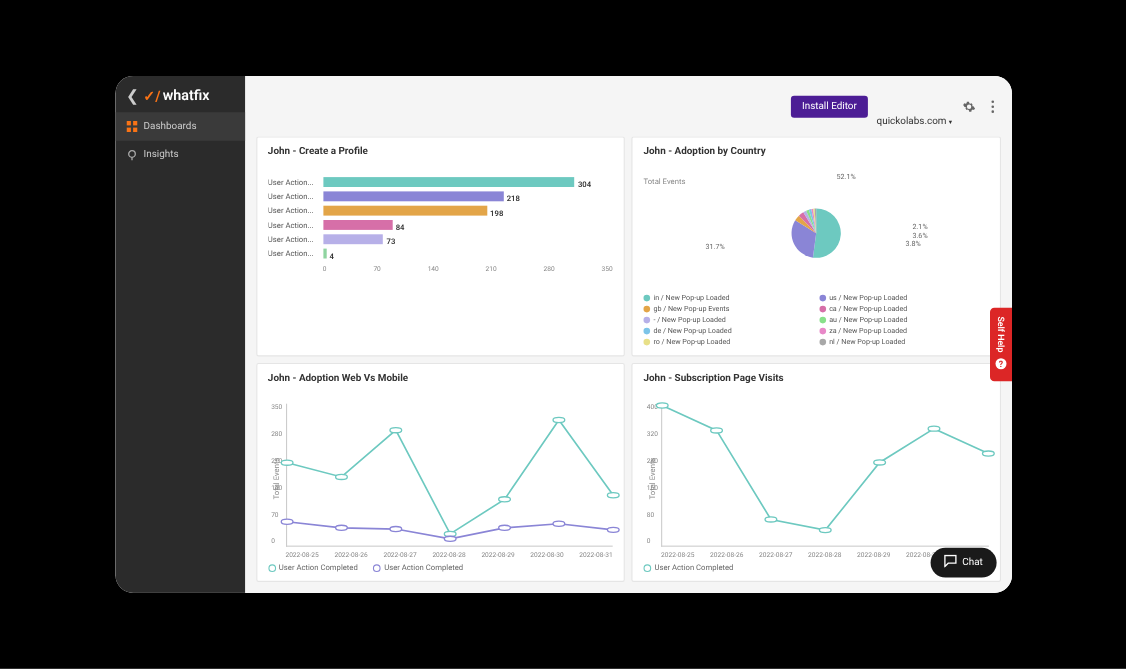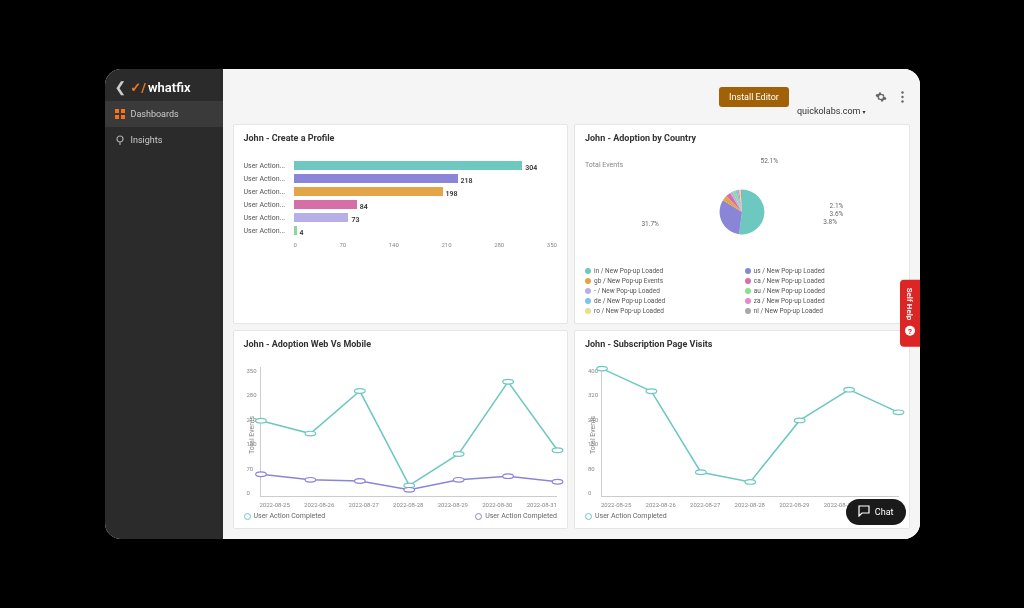--- a/index.html
+++ b/index.html
@@ -10,21 +10,21 @@
   .back-arrow { font-size: 14px; color: #ccc; cursor: pointer; }
   .logo { display: flex; align-items: center; gap: 2px; }
   .logo-text { font-size: 13px; font-weight: 600; color: #fff; }
   .logo-mark { font-size: 13px; font-weight: 700; color: #f97316; }
   .sb-title { font-size: 13px; font-weight: 700; padding: 6px 10px 10px 10px; color: #fff; }
   .sb-item { display: flex; align-items: center; gap: 6px; padding: 8px 10px; font-size: 9px; color: #ccc; cursor: pointer; }
   .sb-item.active { background: #3a3a3a; }
   .sb-icon { width: 10px; height: 10px; display: inline-flex; align-items: center; justify-content: center; }
   .main { flex: 1; background: #f5f5f5; display: flex; flex-direction: column; overflow: hidden; }
   .topbar { display: flex; align-items: center; justify-content: flex-end; padding: 8px 10px; gap: 8px; }
-  .install-btn { background: #a16207; color: #fff; border: none; padding: 5px 10px; font-size: 9px; border-radius: 3px; cursor: pointer; text-align: center; }
+  .install-btn { background: #4c1d95; color: #fff; border: none; padding: 5px 10px; font-size: 9px; border-radius: 3px; cursor: pointer; text-align: center; }
   .domain-sel { font-size: 9px; color: #333; cursor: pointer; display: flex; align-items: center; gap: 2px; margin-top: 29px; }
   .top-icon { width: 14px; height: 14px; color: #555; cursor: pointer; display: flex; align-items: center; justify-content: center; }
   .filters-row { display: flex; gap: 6px; padding: 0 10px 6px 10px; }
   .seg-group { display: flex; border: 1px solid #d0d0d0; border-radius: 3px; overflow: hidden; }
   .seg { font-size: 9px; padding: 5px 7px; cursor: pointer; background: #fff; color: #3b82f6; border-right: 1px solid #d0d0d0; }
   .seg:last-child { border-right: none; }
   .seg.active { background: #3b82f6; color: #fff; }
   .cal-btn { display: flex; align-items: center; justify-content: center; padding: 0 6px; color: #3b82f6; cursor: pointer; }
   .filter-btn { display: flex; align-items: center; gap: 4px; font-size: 9px; padding: 5px 9px; border: 1px solid #d0d0d0; border-radius: 3px; background: #fff; cursor: pointer; }
   .grid { flex: 1; display: grid; grid-template-columns: 1fr 1fr; grid-template-rows: 1fr 1fr; gap: 6px; padding: 0 10px 10px 10px; overflow: hidden; }
@@ -49,21 +49,21 @@
   .legend-grid { display: grid; grid-template-columns: 1fr 1fr; gap: 2px 6px; font-size: 6.5px; margin-top: 4px; }
   .leg-item { display: flex; align-items: center; gap: 3px; color: #555; }
   .leg-dot { width: 6px; height: 6px; border-radius: 50%; flex-shrink: 0; }
   
   .line-wrap { flex: 1; display: flex; flex-direction: column; }
   .line-plot { flex: 1; position: relative; border-left: 1px solid #ccc; border-bottom: 1px solid #ccc; margin-left: 16px; margin-bottom: 2px; }
   .y-label { position: absolute; font-size: 7px; color: #888; left: -28px; top: 50%; transform: rotate(-90deg); transform-origin: center; }
   .y-ticks { position: absolute; left: -14px; top: 0; bottom: 0; display: flex; flex-direction: column-reverse; justify-content: space-between; font-size: 6px; color: #888; }
   .x-ticks { display: flex; justify-content: space-between; font-size: 6px; color: #888; margin-left: 16px; margin-top: 2px; }
   .line-svg { position: absolute; top: 0; left: 0; width: 100%; height: 100%; overflow: visible; }
-  .line-legend { display: flex; justify-content: space-between; gap: 14px; font-size: 7px; color: #666; margin-top: 4px; }
+  .line-legend { display: flex; justify-content: flex-start; gap: 14px; font-size: 7px; color: #666; margin-top: 4px; }
   .line-leg-item { display: flex; align-items: center; gap: 3px; }
   .leg-circ { width: 7px; height: 7px; border-radius: 50%; border: 1.5px solid; }
   
   .self-help { position: absolute; right: 0; top: 52%; transform: translateY(-50%); background: #dc2626; color: #fff; padding: 8px 4px; border-radius: 4px 0 0 4px; writing-mode: vertical-rl; font-size: 8px; font-weight: 600; cursor: pointer; display: flex; align-items: center; gap: 4px; }
   
   .chat-btn { position: absolute; right: 14px; bottom: 14px; background: #1a1a1a; color: #fff; border-radius: 16px; padding: 6px 12px; font-size: 9px; display: flex; align-items: center; gap: 5px; cursor: pointer; }
 </style>
 </head>
 <body>
 

